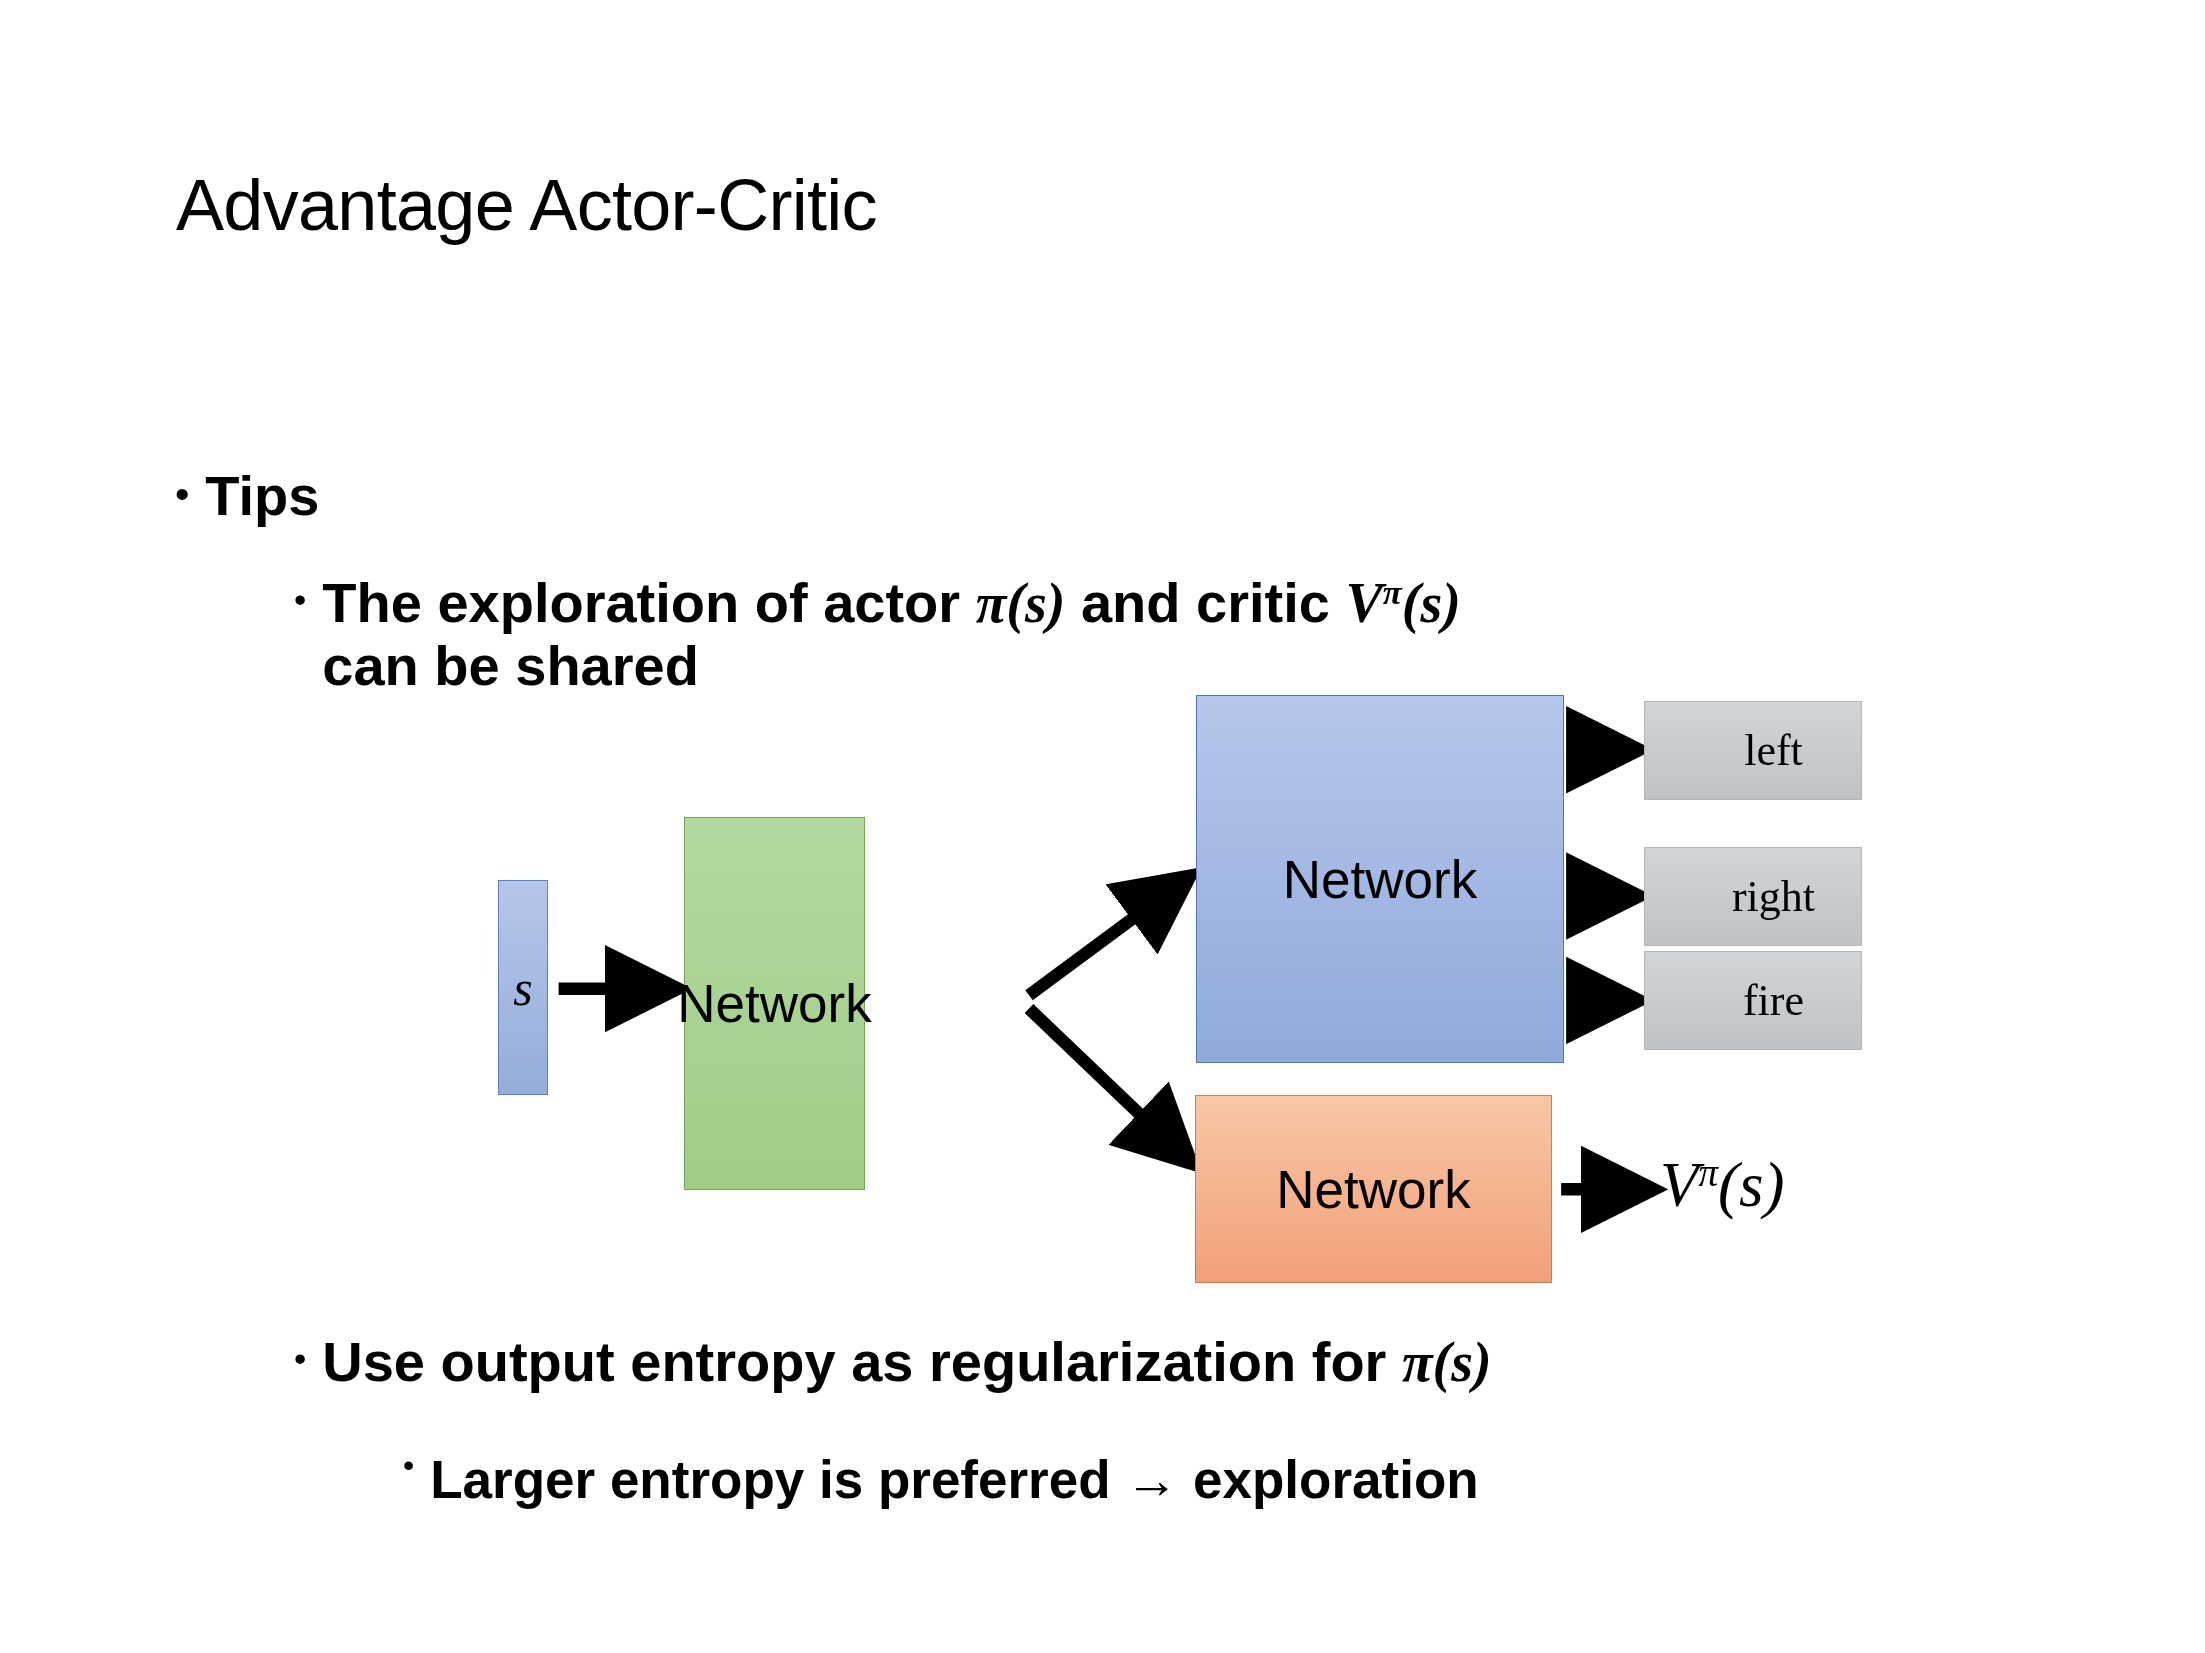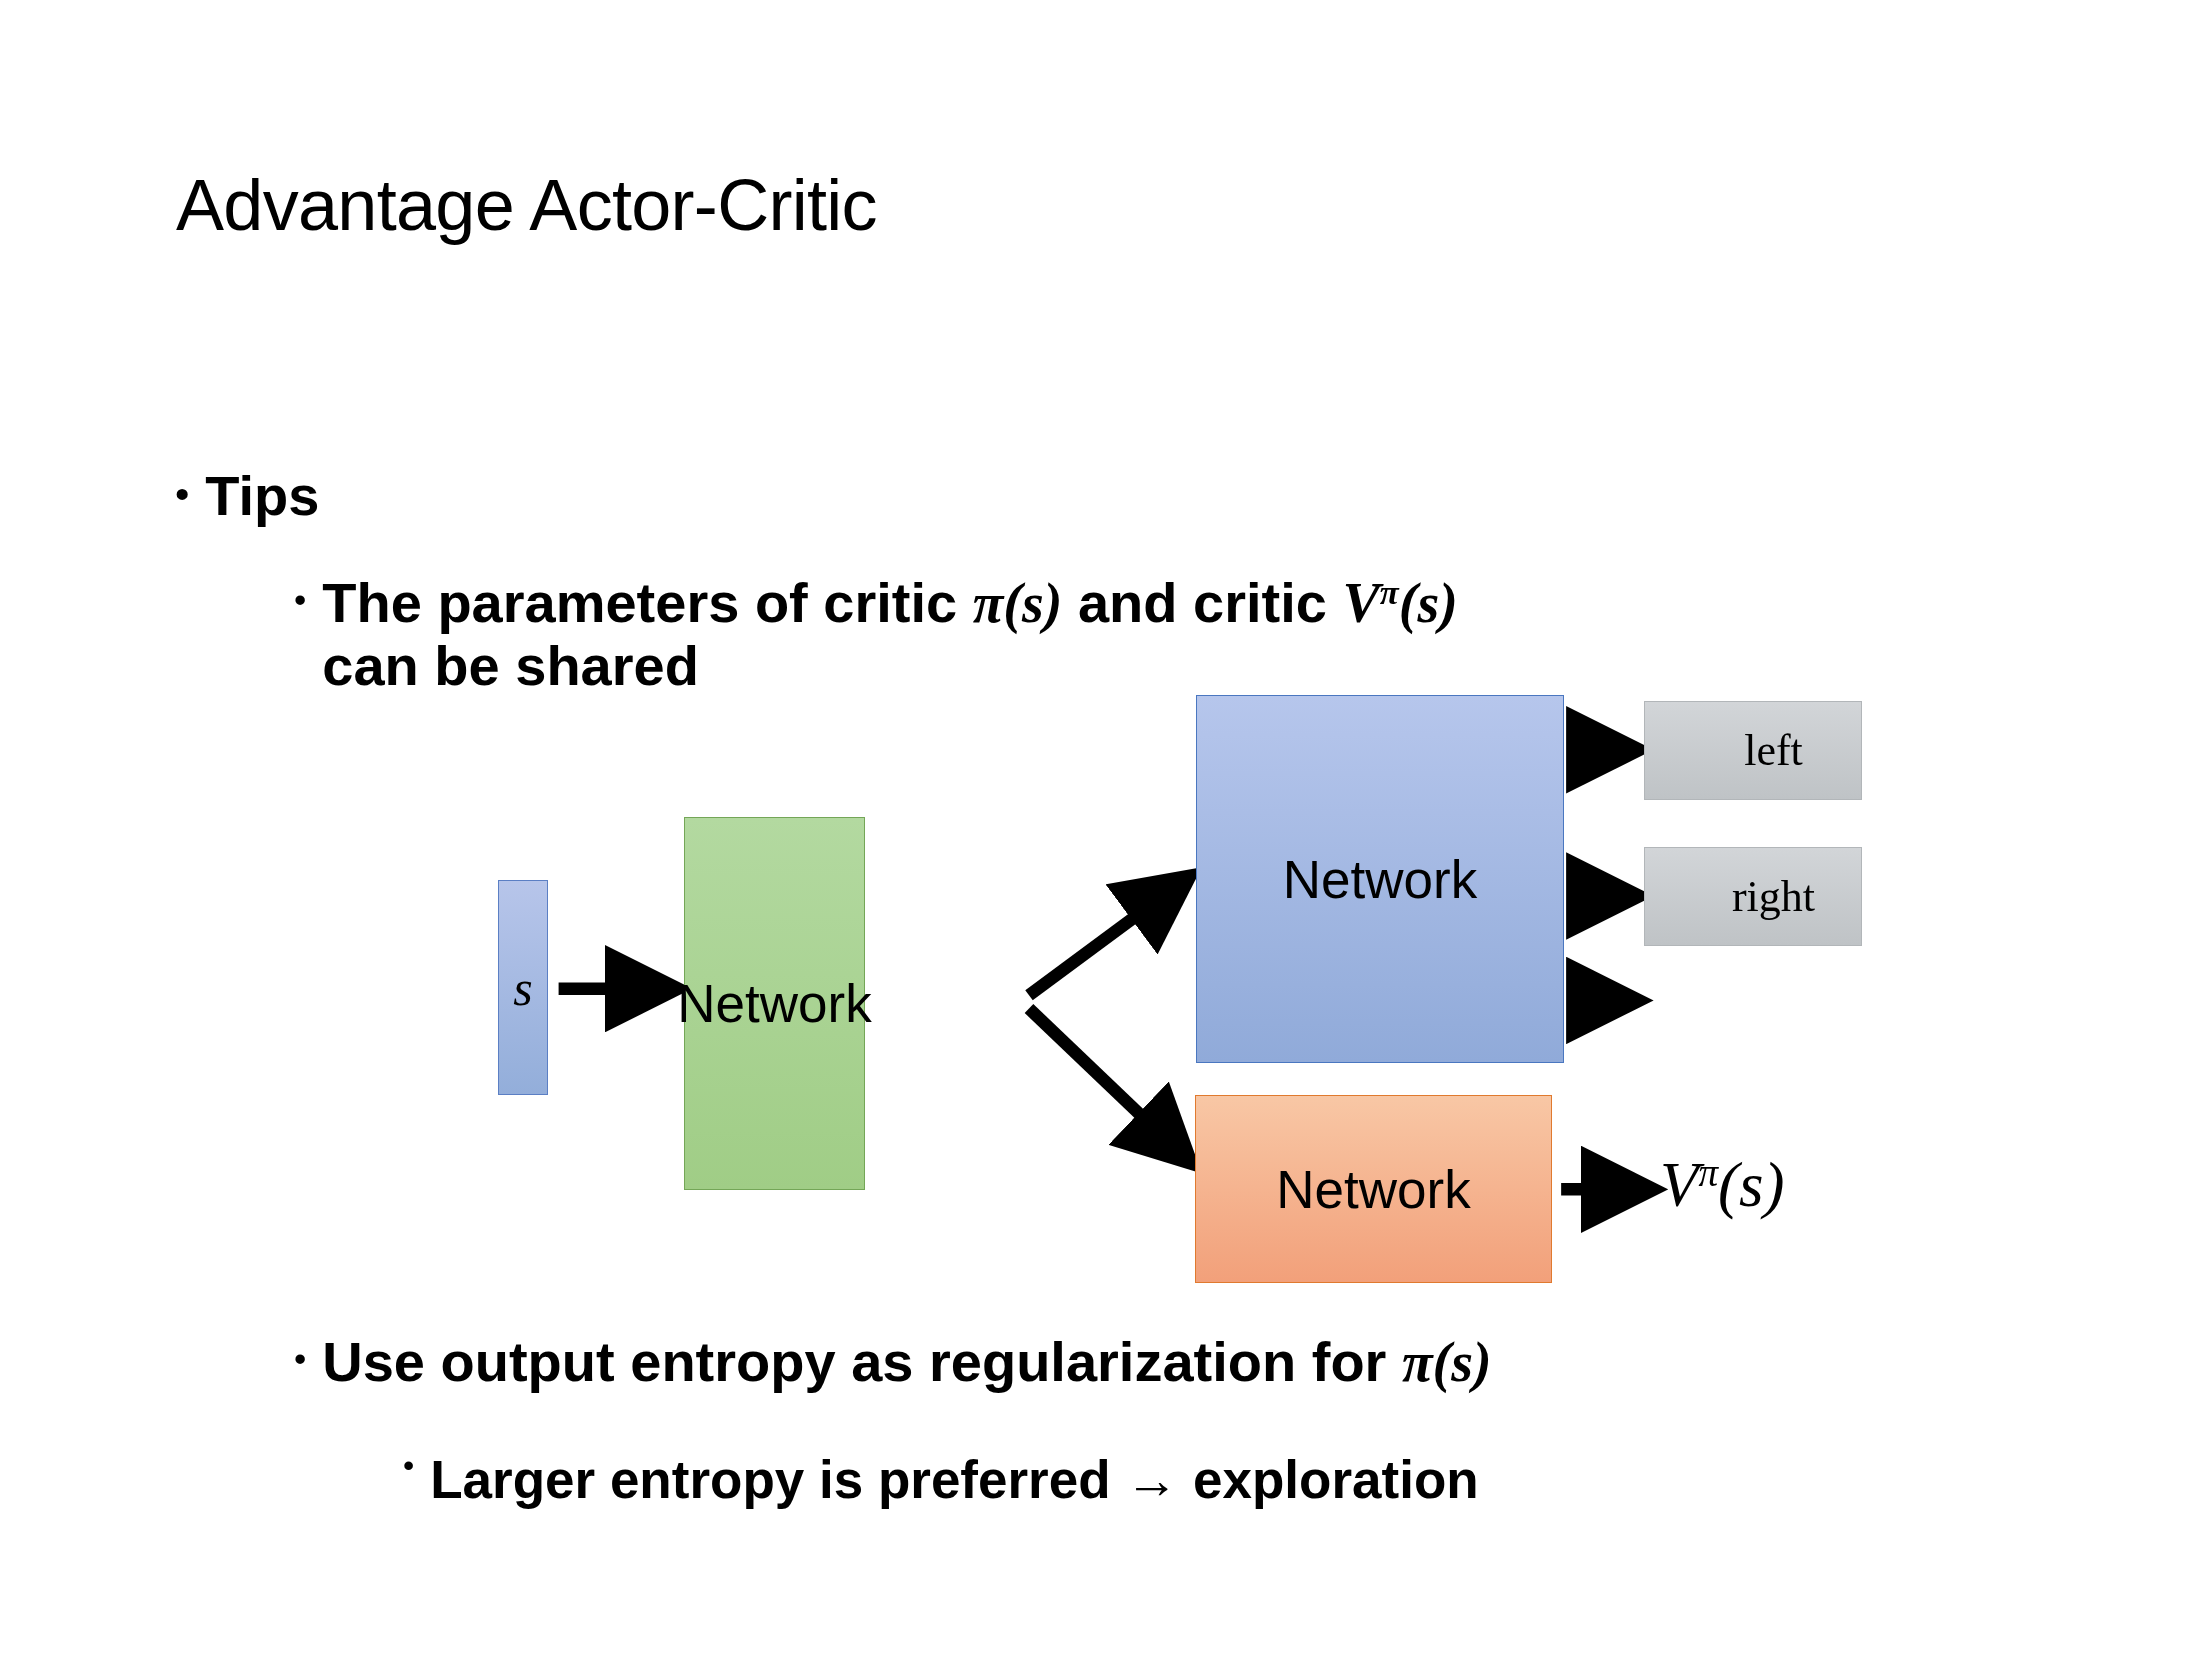--- a/index.html
+++ b/index.html
@@ -170,21 +170,21 @@
 <div id="slide-title">Advantage Actor-Critic</div>
 
 <div class="bullet-row" id="bullet-tips">
   <span class="bullet-dot">•</span>
   <span class="bullet-text">Tips</span>
 </div>
 
 <div class="bullet-row" id="bullet-params">
   <span class="bullet-dot">•</span>
   <span class="bullet-text">
-    <span>The parameters of critic </span><span class="math">π(s)</span><span>  and critic </span><span class="math"><span>V</span><sup>π</sup><span>(s)</span></span><br>
+    <span>The exploration of actor </span><span class="math">π(s)</span><span>  and critic </span><span class="math"><span>V</span><sup>π</sup><span>(s)</span></span><br>
     <span>can be shared</span>
   </span>
 </div>
 
 <div id="diagram">
 
   <svg id="arrows" viewBox="0 0 3000 2250">
     <defs>
       <marker id="ah" markerWidth="7" markerHeight="7" refX="5.6" refY="3.5" orient="auto" markerUnits="strokeWidth">
         <path d="M0,0 L7,3.5 L0,7 z" fill="#000000"></path>
@@ -221,20 +221,23 @@
   <div class="dbox" id="box-critic">
     <span class="dlabel">Network</span>
   </div>
 
   <div class="action-box" id="action-left">
     <span class="alabel">left</span>
   </div>
   <div class="action-box" id="action-right">
     <span class="alabel">right</span>
   </div>
+  <div class="action-box" id="action-fire">
+    <span class="alabel">fire</span>
+  </div>
 
   <div id="critic-output" class="math"><span>V</span><sup>π</sup><span>(s)</span></div>
 
 </div>
 
 <div class="bullet-row" id="bullet-entropy">
   <span class="bullet-dot">•</span>
   <span class="bullet-text"><span>Use output entropy as regularization for </span><span class="math">π(s)</span></span>
 </div>
 

